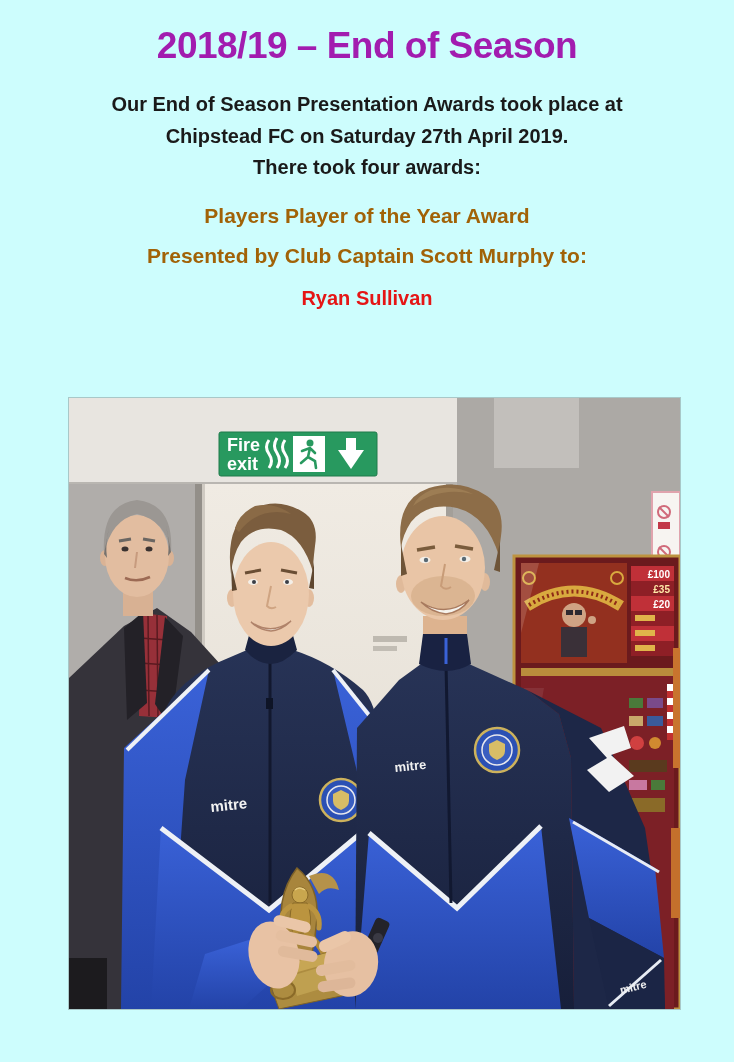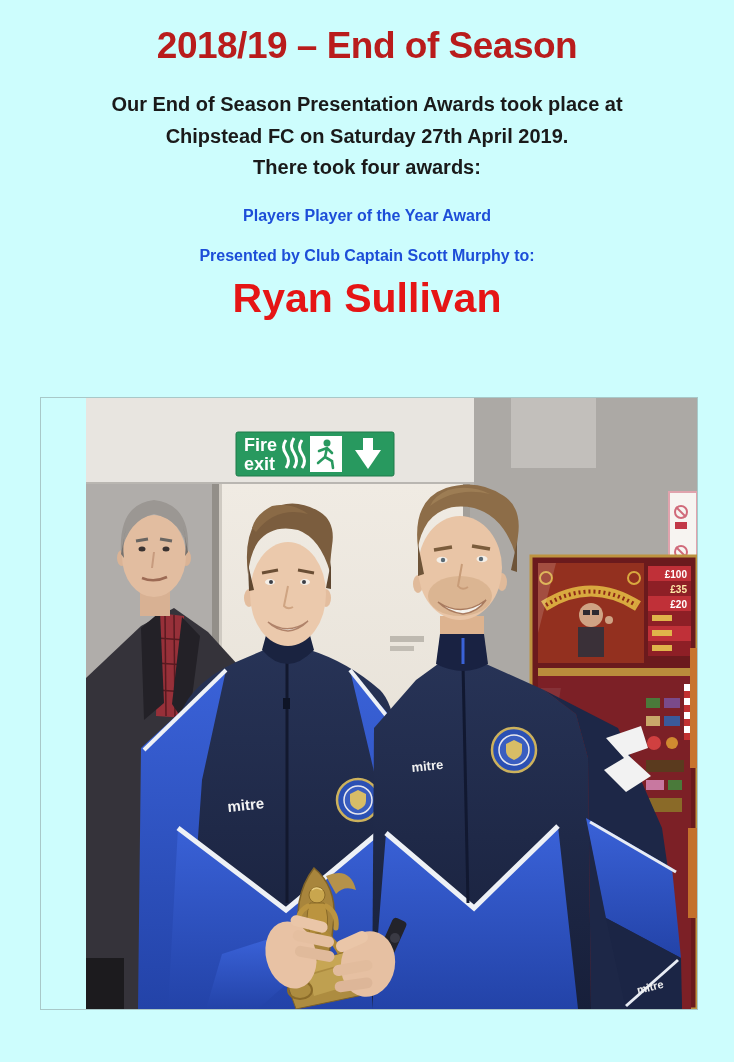--- a/index.html
+++ b/index.html
@@ -9,50 +9,49 @@
     background:#cdfdfd;
     overflow:hidden;
     font-family:"Liberation Sans", sans-serif;
     text-align:center;
   }
   .title{
     padding-top:16px;
     font-size:37px;
     line-height:59px;
     font-weight:700;
-    color:#b91c1c;
+    color:#a21caf;
     letter-spacing:-0.5px;
   }
   .intro{
     margin-top:14px;
     font-size:20px;
     line-height:31.5px;
     font-weight:700;
     color:#1a1a1a;
   }
   .award-heading, .presented{
-    font-size:16px;
+    font-size:21px;
     line-height:40px;
     font-weight:700;
-    color:#1d4ed8;
+    color:#a16207;
   }
   .award-heading{margin-top:12px;}
   .winner{
-    font-size:41px;
+    font-size:20px;
     line-height:44px;
     font-weight:700;
     color:#e51515;
   }
   .photo{
     position:absolute;
-    left:40px;top:397px;
+    left:68px;top:397px;
     width:611px;height:611px;
     border:1px solid rgba(100,100,100,.35);
     box-sizing:content-box;
-    padding-left:45px;
   }
   .photo svg{display:block;}
 </style>
 </head>
 <body>
 
 <div class="page">
 
   <div class="title">
     <div>2018/19 – End of Season</div>

